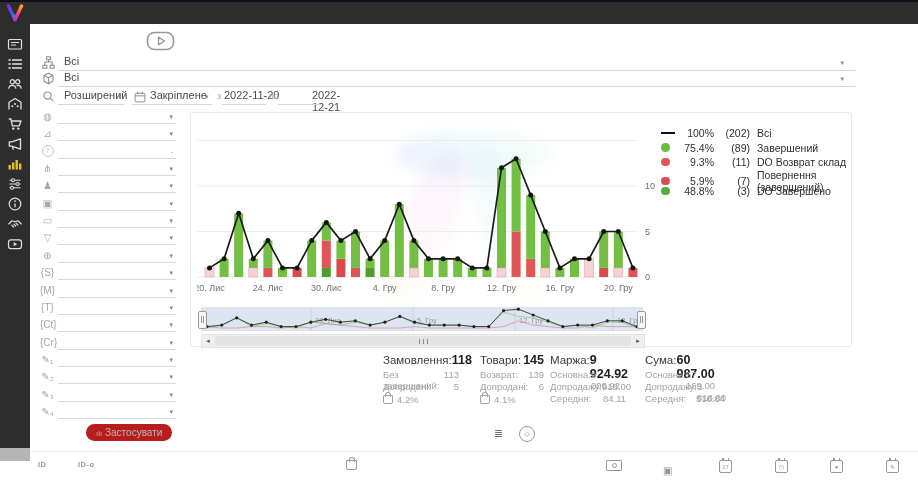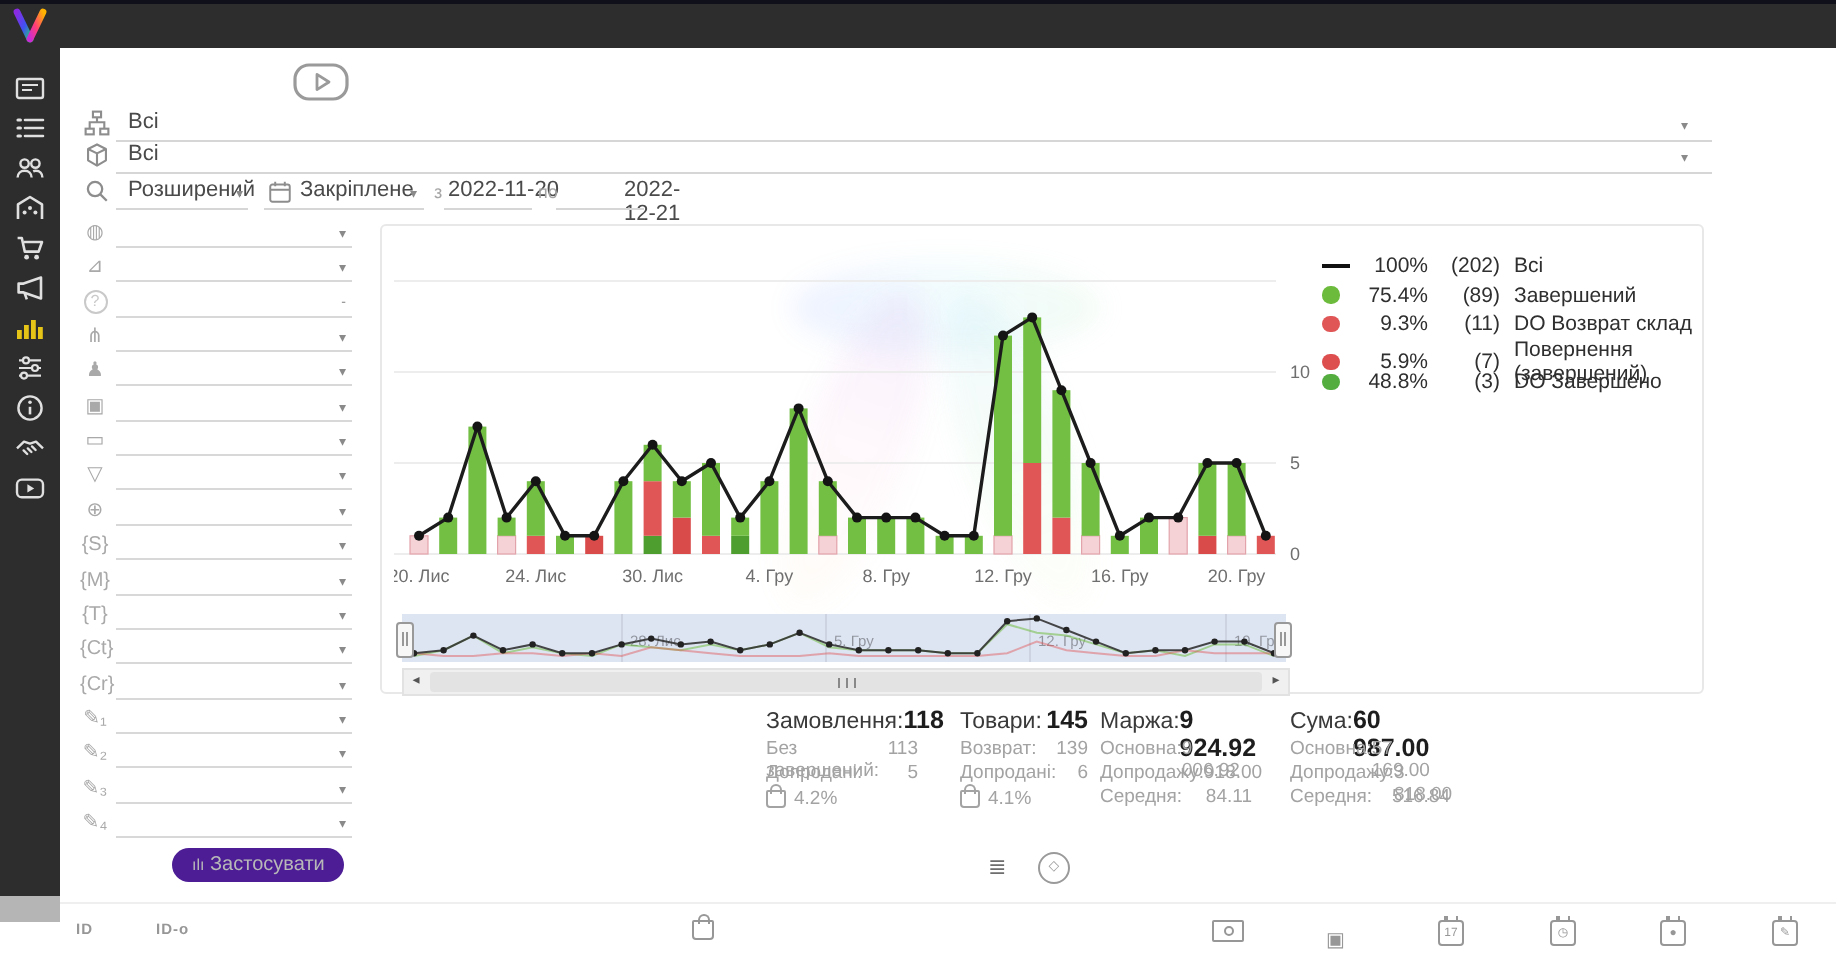--- a/index.html
+++ b/index.html
@@ -21,21 +21,21 @@
   .chev{font-size:7px;color:#8a8a8a;}
   .t-small{font-size:9px;color:#a5a5a5;}
   .t-ico{color:#8d8d8d;}
   
   .f-row{position:absolute;left:40px;width:136px;height:16px;cursor:pointer;}
   .f-ico{position:absolute;left:0;top:0;width:15px;text-align:center;color:#a9a9a9;font-size:10px;line-height:14px;}
   .f-ico.circled{font-size:8px;line-height:9px;}
   .f-ico.circled b{display:inline-block;width:10px;height:10px;border:1px solid #c9c9c9;border-radius:50%;font-weight:normal;color:#c9c9c9;}
   .f-line{position:absolute;left:18px;right:0;top:13px;border-bottom:1px solid #d8d8d8;}
   .f-sfx{position:absolute;right:3px;top:3px;font-size:7px;color:#8a8a8a;}
-  #apply-btn{left:86px;top:424px;height:17px;padding:0 10px;background:#4c1d95;border:none;
+  #apply-btn{left:86px;top:424px;height:17px;padding:0 10px;background:#b91c1c;border:none;
      border-radius:9px;color:#b8b8b8;font-size:10px;line-height:17px;font-family:inherit;cursor:default;}
   
   #chart-card{left:190px;top:112px;width:660px;height:233px;border:1px solid #e8e8e8;border-radius:3px;background:#fff;}
   .wm{position:absolute;filter:blur(7px);opacity:.38;border-radius:50%;pointer-events:none;}
   #wm-top{left:205px;top:18px;width:155px;height:46px;background:linear-gradient(90deg,rgba(120,150,255,.35),rgba(120,220,235,.25),rgba(140,225,160,.28));}
   #wm-left{left:210px;top:30px;width:52px;height:165px;transform:rotate(20deg);background:linear-gradient(180deg,rgba(185,120,235,.30),rgba(250,170,215,.22),rgba(255,225,150,.18));}
   #wm-right{left:292px;top:30px;width:52px;height:165px;transform:rotate(-20deg);background:linear-gradient(180deg,rgba(130,200,250,.28),rgba(150,230,170,.25),rgba(240,250,180,.18));}
   #plot{left:6px;top:12px;}
   
   #legend{left:470px;top:13px;font-size:10.5px;color:#2f2f2f;}

